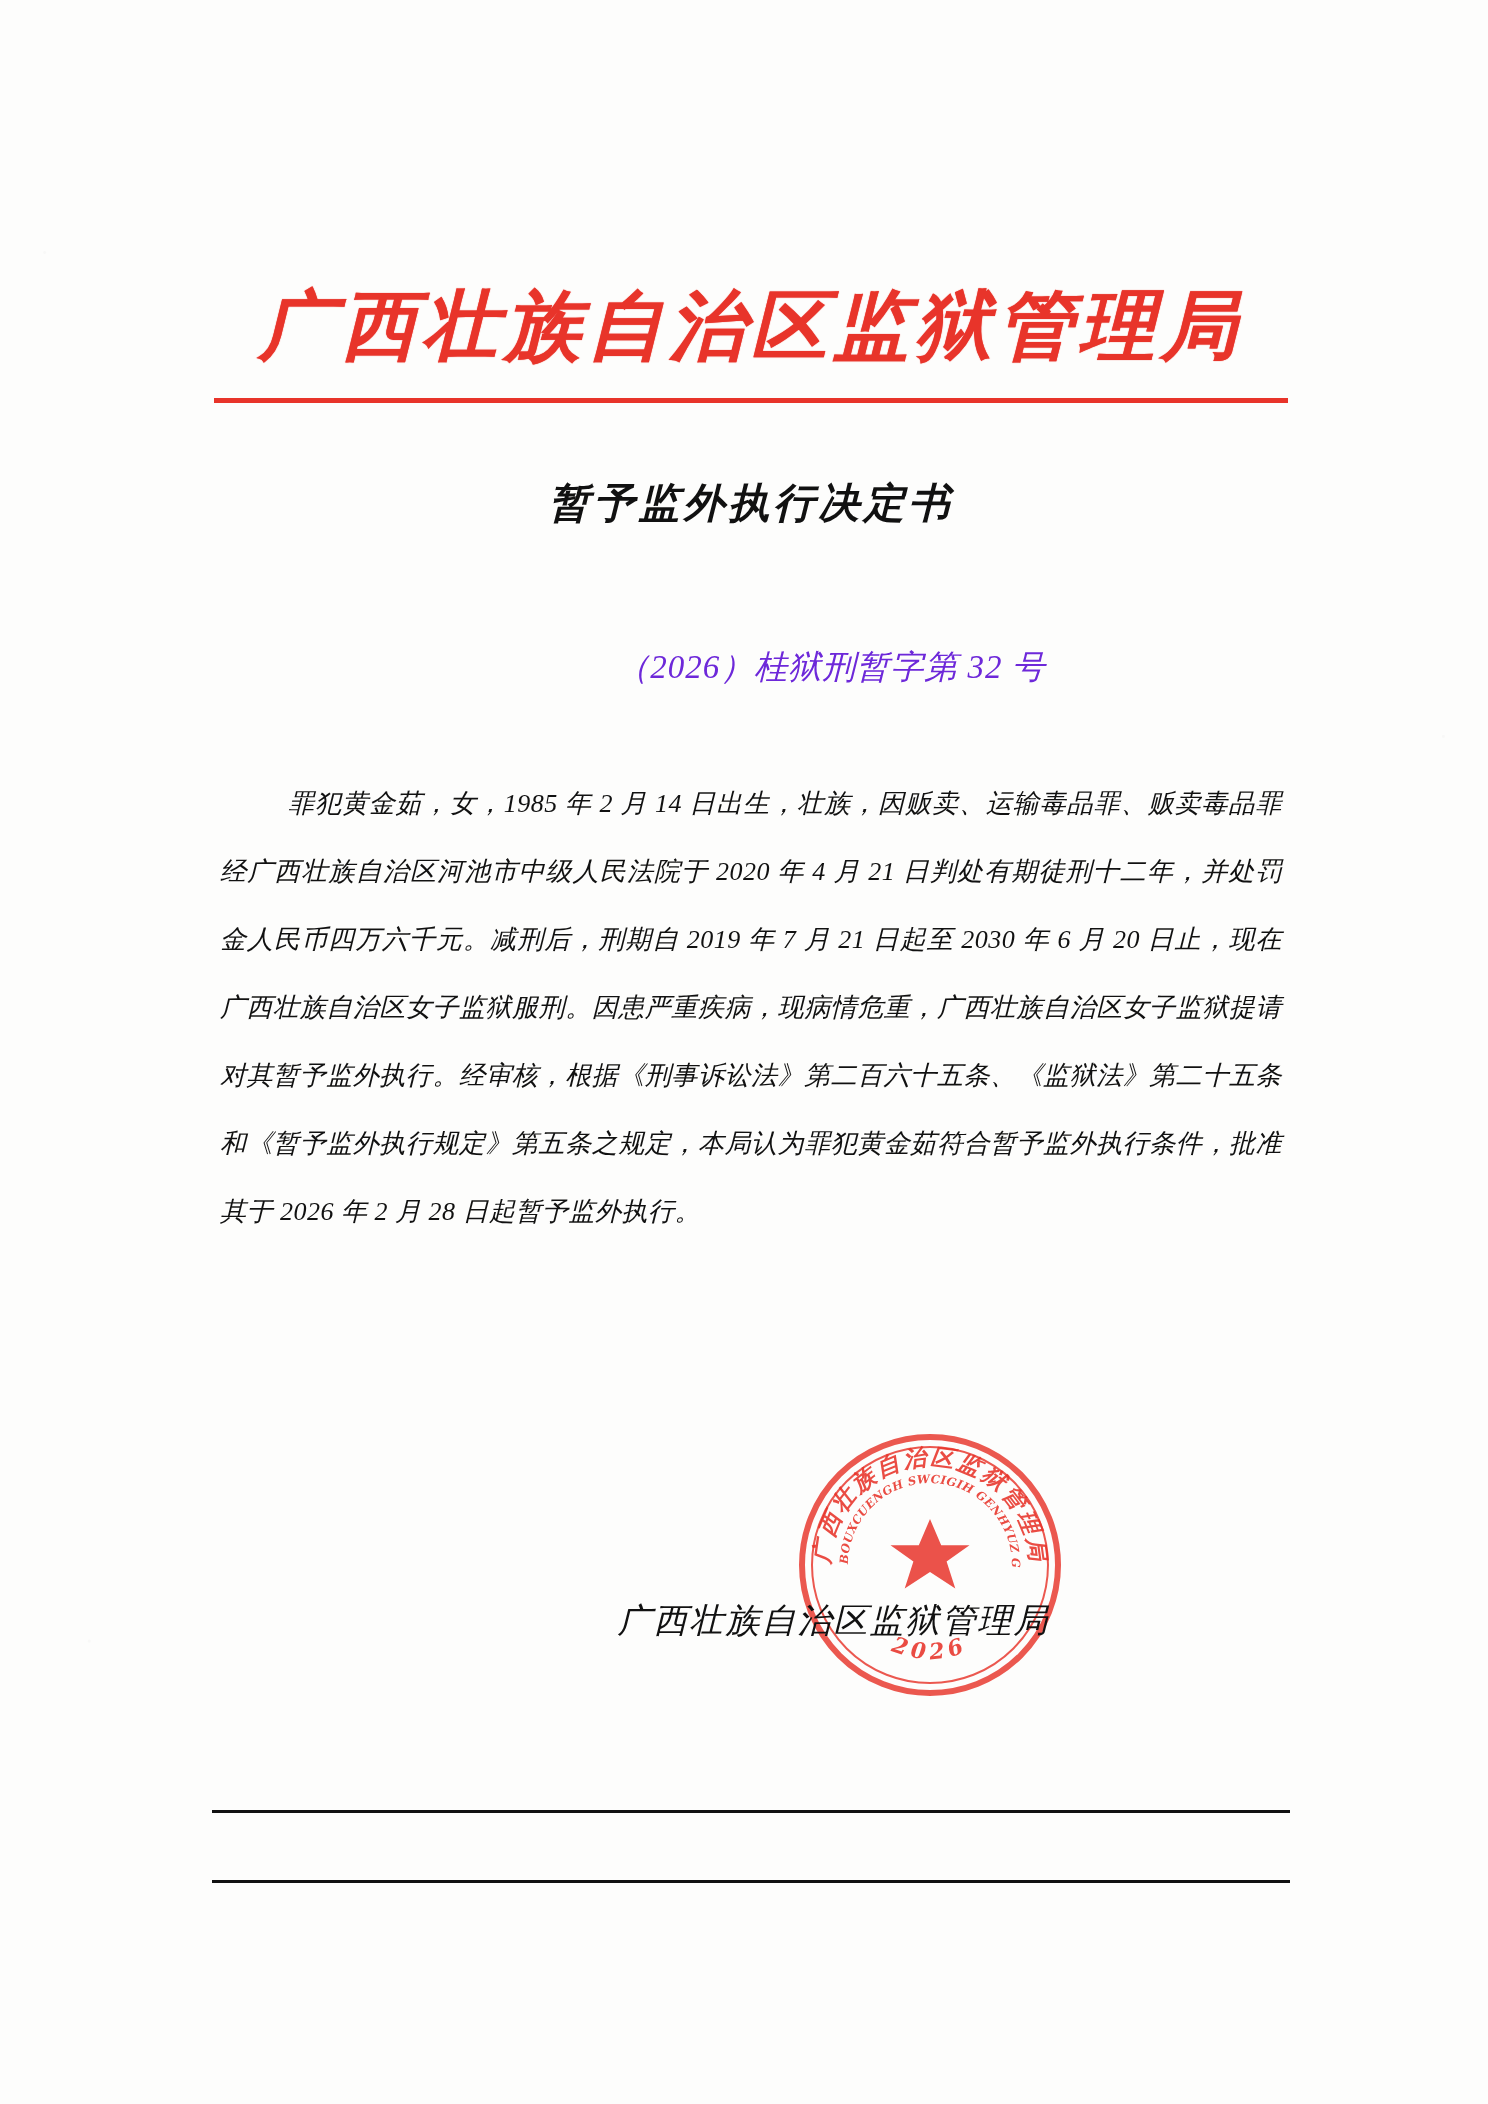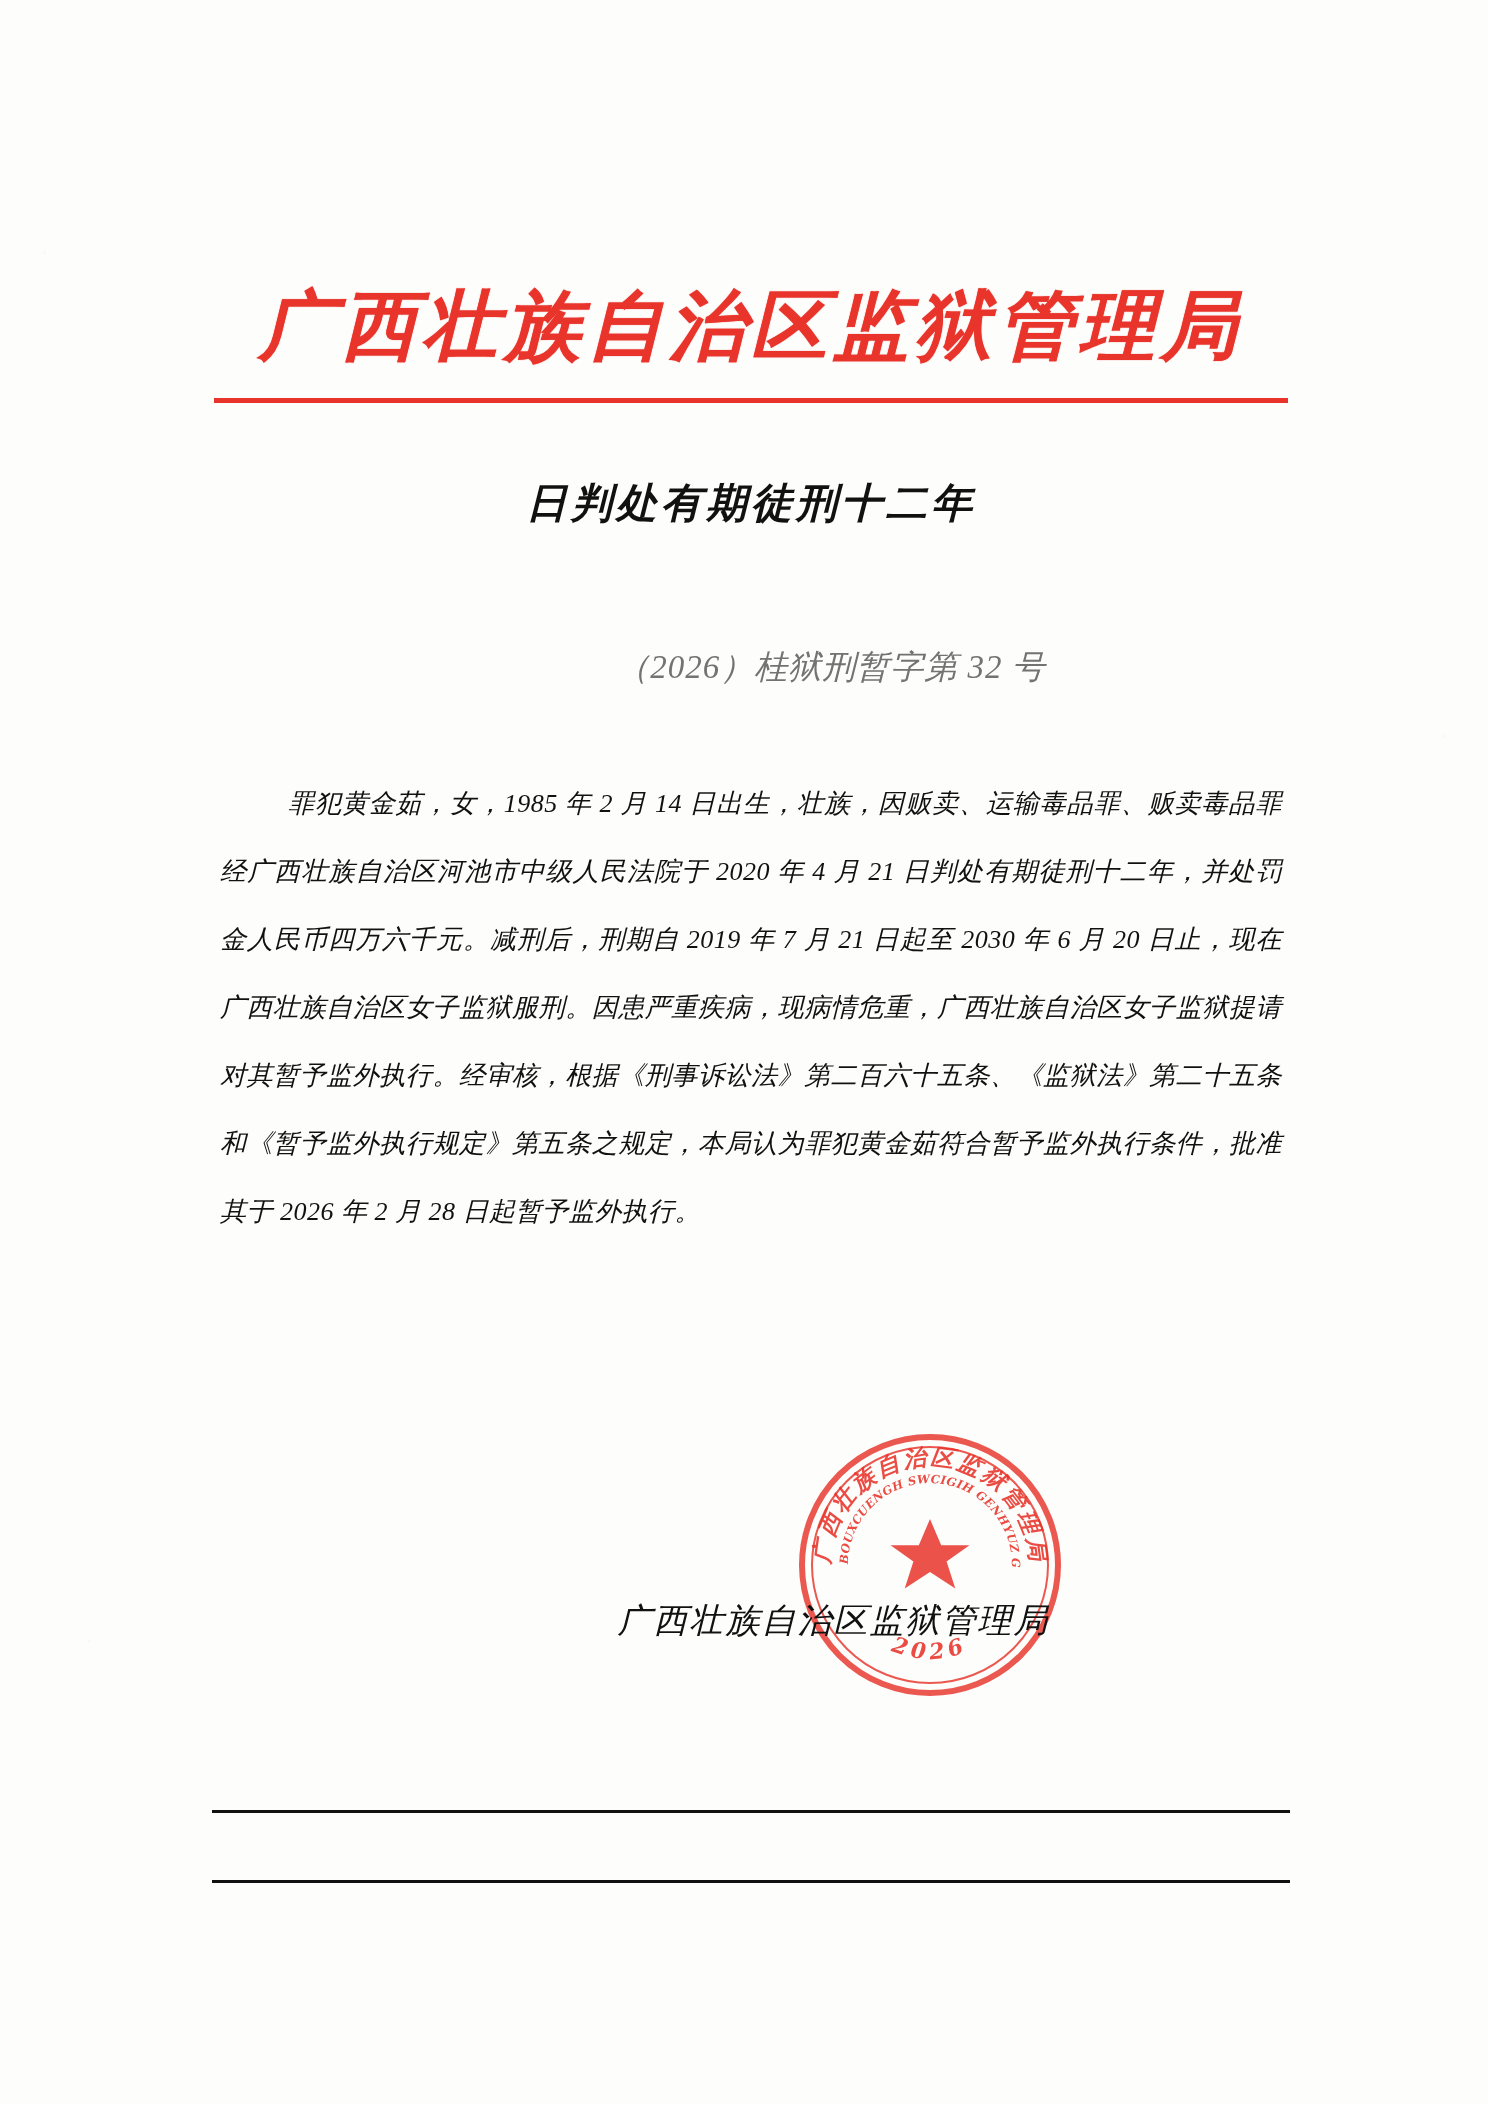--- a/index.html
+++ b/index.html
@@ -85,21 +85,21 @@
 
   
   .doc-number {
     position: absolute;
     left: 0;
     top: 645px;
     width: 1078px;
     text-align: center;
     font-size: 33px;
     letter-spacing: 1px;
-    color: #737373;
+    color: #6d28d9;
     padding-left: 160px;
     box-sizing: border-box;
   }
 
   
   .body-text {
     position: absolute;
     left: 8px;
     top: 770px;
     width: 1062px;
@@ -186,21 +186,21 @@
 <div class="page">
   <div class="paper-edge"></div>
 
   <div class="doc-body">
 
     <div class="letterhead">
       <div class="letterhead-title">广西壮族自治区监狱管理局</div>
       <div class="letterhead-rule"></div>
     </div>
 
-    <div class="doc-title">日判处有期徒刑十二年</div>
+    <div class="doc-title">暂予监外执行决定书</div>
 
     <div class="doc-number">（2026）桂狱刑暂字第 32 号</div>
 
     <div class="body-text">罪犯黄金茹，女，1985 年 2 月 14 日出生，壮族，因贩卖、运输毒品罪、贩卖毒品罪经广西壮族自治区河池市中级人民法院于 2020 年 4 月 21 日判处有期徒刑十二年，并处罚金人民币四万六千元。减刑后，刑期自 2019 年 7 月 21 日起至 2030 年 6 月 20 日止，现在广西壮族自治区女子监狱服刑。因患严重疾病，现病情危重，广西壮族自治区女子监狱提请对其暂予监外执行。经审核，根据《刑事诉讼法》第二百六十五条、《监狱法》第二十五条和《暂予监外执行规定》第五条之规定，本局认为罪犯黄金茹符合暂予监外执行条件，批准其于 2026 年 2 月 28 日起暂予监外执行。</div>
 
     <div class="seal">
       <svg width="280" height="280" viewBox="0 0 280 280" xmlns="http://www.w3.org/2000/svg">
         <defs>
           <path id="arcTop" d="M 40,140 A 100,100 0 0 1 240,140"></path>
           <path id="arcBottom" d="M 46,140 A 94,94 0 0 0 234,140"></path>

